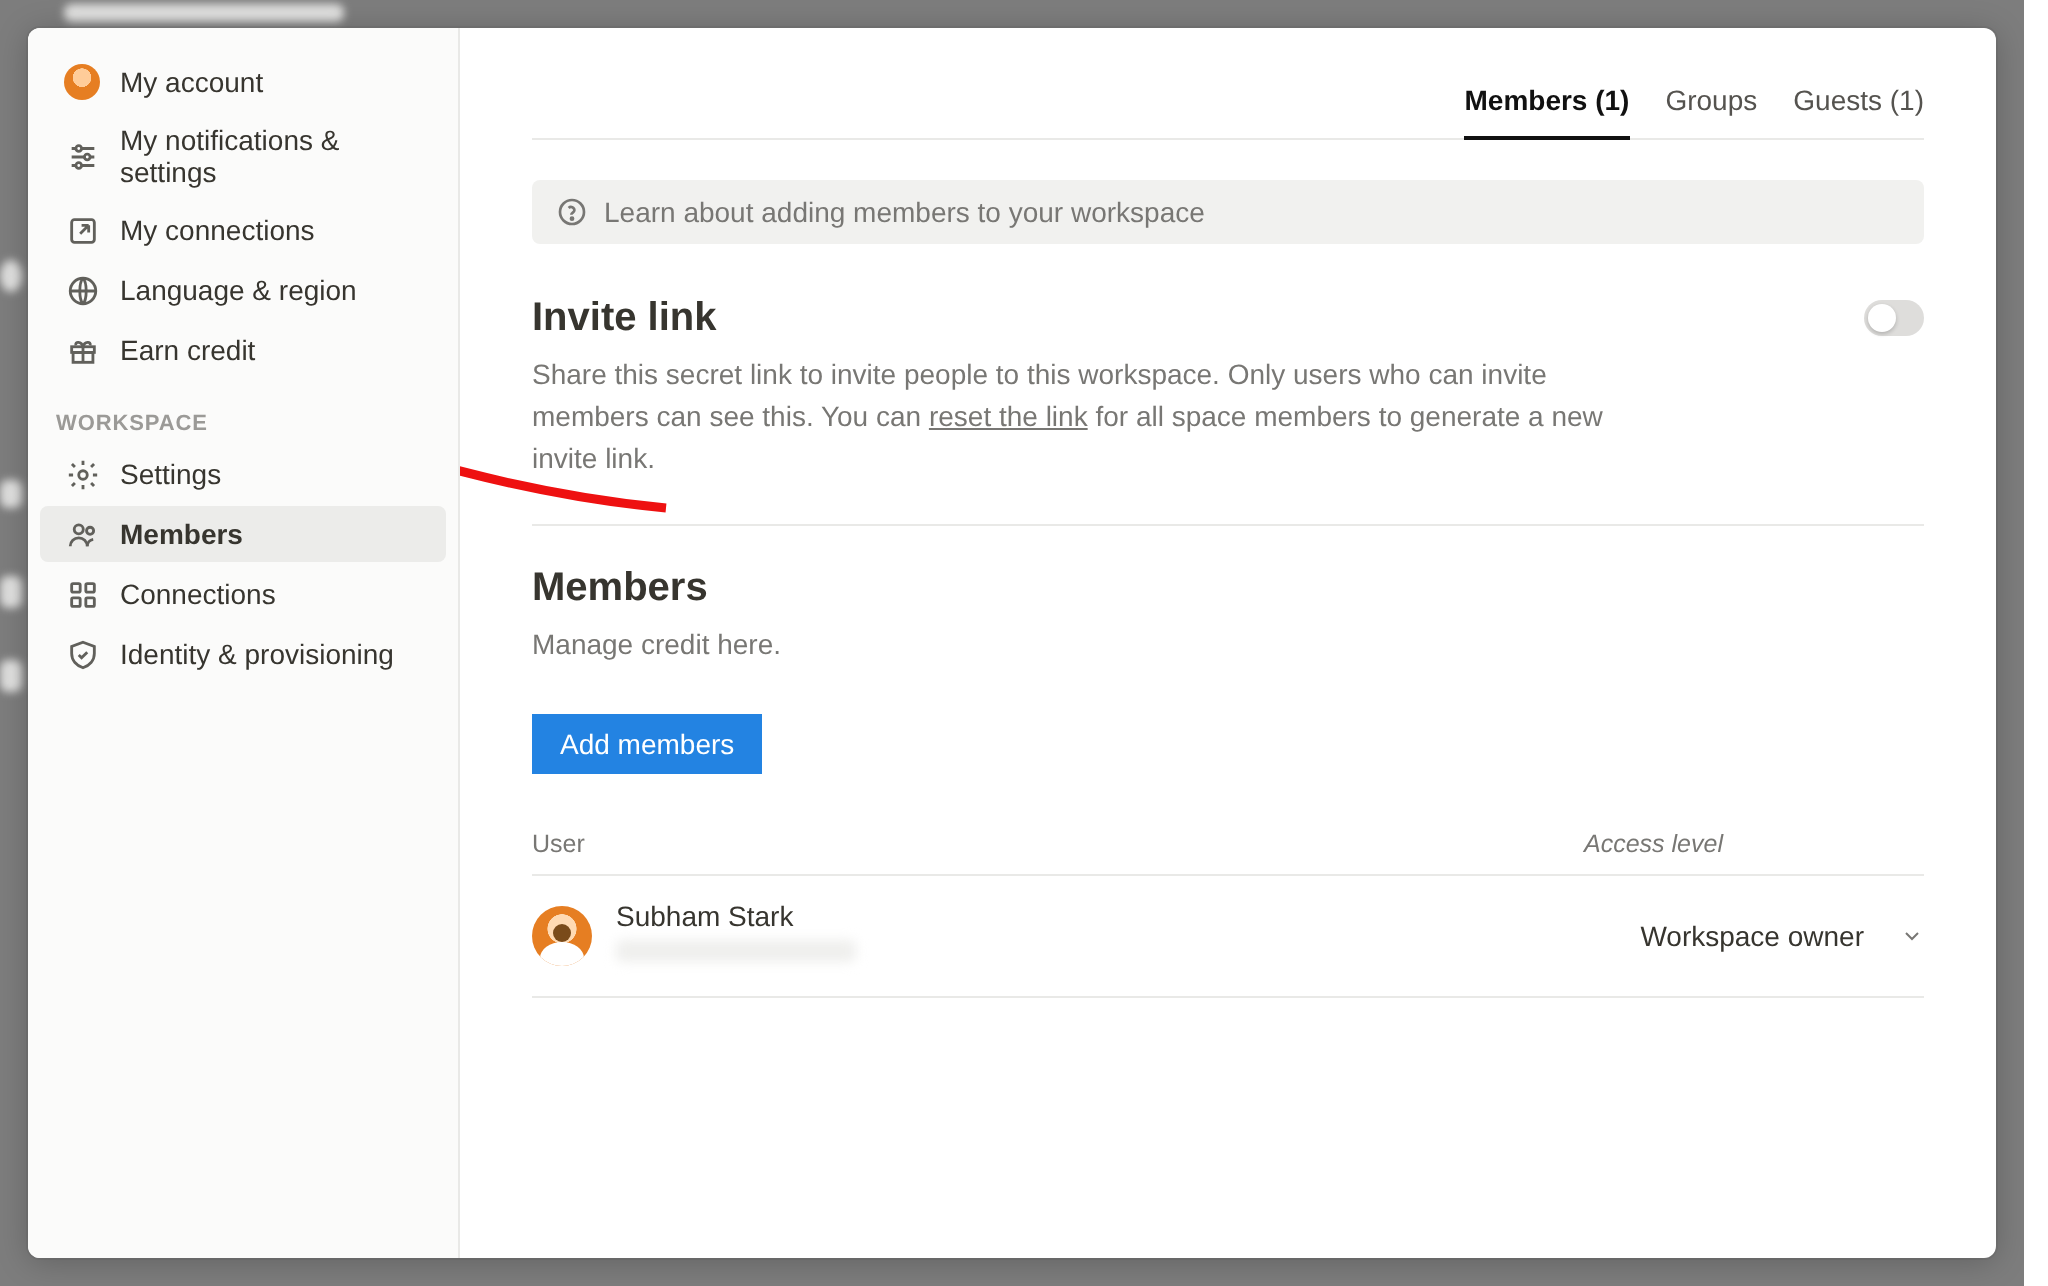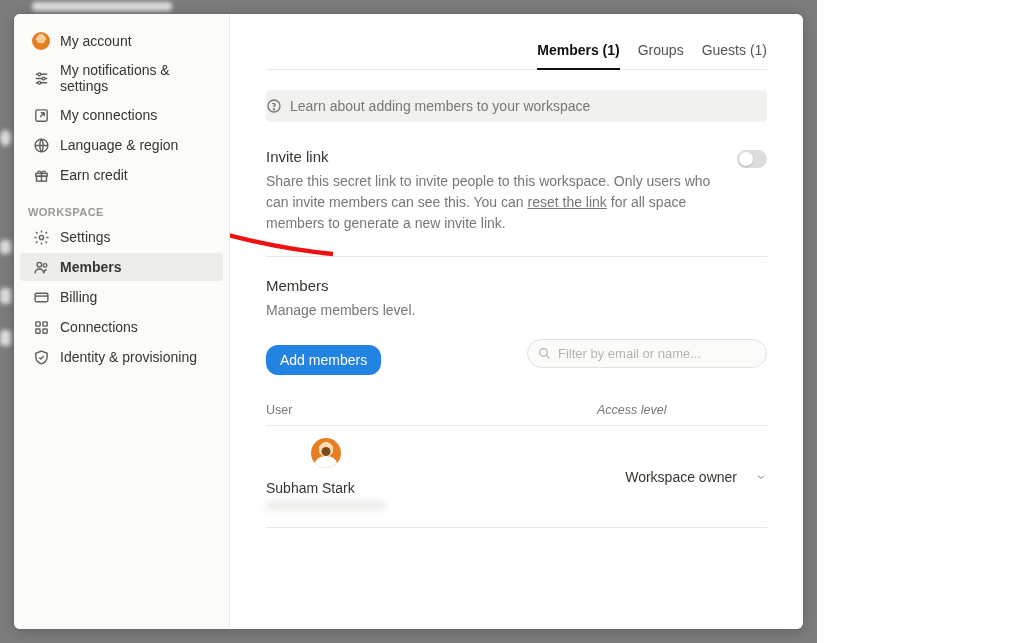--- a/index.html
+++ b/index.html
@@ -7,54 +7,54 @@
     --muted:#9b9a97;
     --muted2:#787774;
     --line:#e9e9e7;
     --panel-bg:#f7f7f5;
     --blue:#2383e2;
     --hover:#efefee;
     --outer:#7d7d7d;
   }
   *{box-sizing:border-box;}
   html,body{margin:0;padding:0;width:1024px;height:643px;font-family:-apple-system,BlinkMacSystemFont,"Segoe UI",Helvetica,Arial,sans-serif;color:var(--text);background:#fff;}
-  .stage{position:relative;width:817px;height:643px;background:var(--outer);}
+  .stage{position:relative;width:1012px;height:643px;background:var(--outer);}
   .modal{position:absolute;left:14px;top:14px;right:14px;bottom:14px;background:#fff;border-radius:6px;box-shadow:0 2px 16px rgba(0,0,0,.22), 0 0 0 1px rgba(15,15,15,.05);display:flex;overflow:hidden;}
   
   .sidebar{width:216px;flex:0 0 216px;border-right:1px solid var(--line);background:#fbfbfa;padding:12px 0 0 0;display:flex;flex-direction:column;overflow:auto;}
   .side-item{display:flex;align-items:center;gap:10px;padding:5px 12px;margin:1px 6px;border-radius:4px;cursor:pointer;font-size:14px;color:var(--text);}
   .side-item.active{background:#ececea;font-weight:600;}
   .side-item .ic{width:18px;height:18px;display:flex;align-items:center;justify-content:center;color:#61605b;flex:0 0 18px;}
   .side-item .ic svg{width:17px;height:17px;}
   .side-heading{padding:16px 14px 4px 14px;font-size:11px;letter-spacing:.04em;color:var(--muted);font-weight:600;}
   .avatar{width:18px;height:18px;border-radius:50%;background:radial-gradient(circle at 50% 38%, #ffcc99 0 32%, #e67e22 33% 100%);display:flex;align-items:center;justify-content:center;}
   
   .content{flex:1;padding:22px 36px 24px 36px;overflow:auto;position:relative;}
   .tabs{display:flex;gap:18px;border-bottom:1px solid var(--line);justify-content:flex-end;}
   .tab{padding:6px 0 10px 0;font-size:14px;color:#55534f;cursor:pointer;border-bottom:2px solid transparent;margin-bottom:-1px;}
   .tab.active{color:#111;font-weight:600;border-bottom-color:#111;}
-  .banner{margin-top:20px;background:#f1f1ef;border-radius:4px;padding:8px 0;display:flex;align-items:center;gap:8px;color:var(--muted2);font-size:14px;}
+  .banner{margin-top:20px;background:#f1f1ef;border-radius:4px;padding:8px 12px;display:flex;align-items:center;gap:8px;color:var(--muted2);font-size:14px;}
   .banner .ic{width:16px;height:16px;color:var(--muted2);}
   .section{margin-top:26px;}
-  .section h3{margin:0 0 6px 0;font-size:15px;font-weight:400;}
+  .section h3{margin:0 0 6px 0;font-size:20px;font-weight:700;}
   .section .sub{font-size:14px;color:var(--muted2);line-height:1.5;}
   .section .sub a{color:var(--muted2);text-decoration:underline;cursor:pointer;}
   .row{display:flex;align-items:flex-start;justify-content:space-between;gap:20px;}
   .toggle{position:relative;width:30px;height:18px;border-radius:18px;background:#dedddb;flex:0 0 30px;cursor:pointer;margin-top:2px;}
   .toggle::after{content:"";position:absolute;width:14px;height:14px;border-radius:50%;background:#fff;left:2px;top:2px;box-shadow:0 1px 2px rgba(0,0,0,.2);}
   hr.thin{border:none;border-top:1px solid var(--line);margin:22px 0 0 0;}
-  .btn-primary{margin-top:14px;display:inline-flex;align-items:center;padding:7px 14px;background:var(--blue);color:#fff;border:none;border-radius:12px;font-size:14px;font-weight:500;cursor:pointer;}
+  .btn-primary{margin-top:14px;display:inline-flex;align-items:center;padding:7px 14px;background:var(--blue);color:#fff;border:none;border-radius:0;font-size:14px;font-weight:500;cursor:pointer;}
   .search-wrap{position:relative;width:240px;}
   .search{width:100%;padding:6px 10px 6px 30px;border:1px solid #e3e2e0;border-radius:20px;background:#fbfbfa;font-size:13px;color:var(--text);}
   .search::placeholder{color:#b5b4b1;}
   .search-ic{position:absolute;left:10px;top:50%;transform:translateY(-50%);color:#b5b4b1;width:14px;height:14px;}
   .members-bar{display:flex;align-items:center;justify-content:space-between;margin-top:10px;}
   .th-row{display:flex;justify-content:space-between;padding:12px 0 8px 0;border-bottom:1px solid var(--line);color:var(--muted2);font-size:12.5px;margin-top:16px;align-items:center;}
   .user-row{display:flex;align-items:center;justify-content:space-between;padding:12px 0;border-bottom:1px solid var(--line);}
-  .user-left{display:flex;align-items:center;gap:12px;flex-direction:column;}
+  .user-left{display:flex;align-items:center;gap:12px;}
   .user-avatar{width:30px;height:30px;border-radius:50%;background:radial-gradient(circle at 50% 38%, #ffdab3 0 30%, #e67e22 31% 100%);position:relative;overflow:hidden;}
   .user-avatar::after{content:"";position:absolute;left:50%;top:29%;width:9px;height:9px;border-radius:50%;background:#7a4b1a;transform:translateX(-50%);}
   .user-avatar::before{content:"";position:absolute;left:50%;bottom:-4px;width:22px;height:16px;border-radius:50% 50% 0 0;background:#fff;transform:translateX(-50%);}
   .user-name{font-size:14px;}
   .user-email{font-size:12px;color:transparent;filter:blur(3px);text-shadow:0 0 6px #cfcfcd;user-select:none;background:#efefed;border-radius:3px;display:inline-block;width:120px;height:11px;margin-top:4px;}
   .access{display:flex;align-items:center;gap:18px;font-size:14px;cursor:pointer;color:var(--text);}
   .access svg{width:12px;height:12px;color:var(--muted2);}
   
   .arrow-svg{position:absolute;pointer-events:none;}
   
@@ -137,29 +137,20 @@
       <div class="side-item active">
         <span class="ic">
           <svg viewBox="0 0 24 24" fill="none" stroke="currentColor" stroke-width="2">
               <circle cx="9" cy="8" r="3.2"></circle>
               <path d="M3 20c0-3.3 2.7-6 6-6s6 2.7 6 6"></path>
               <circle cx="17" cy="9" r="2.5"></circle>
               <path d="M15 20c0-2.5 1.8-4.5 4.2-4.9"></path>
             </svg>
         </span>
         <span>Members</span>
-      </div>
-      <div class="side-item">
-        <span class="ic">
-          <svg viewBox="0 0 24 24" fill="none" stroke="currentColor" stroke-width="2">
-              <rect x="3" y="6" width="18" height="12" rx="2"></rect>
-              <line x1="3" y1="10" x2="21" y2="10"></line>
-            </svg>
-        </span>
-        <span>Billing</span>
       </div>
       <div class="side-item">
         <span class="ic">
           <svg viewBox="0 0 24 24" fill="none" stroke="currentColor" stroke-width="2">
               <rect x="4" y="4" width="6" height="6" rx="1"></rect>
               <rect x="14" y="4" width="6" height="6" rx="1"></rect>
               <rect x="4" y="14" width="6" height="6" rx="1"></rect>
               <rect x="14" y="14" width="6" height="6" rx="1"></rect>
             </svg>
         </span>
@@ -204,33 +195,24 @@
             </div>
           </div>
           <div class="toggle"></div>
         </div>
       </div>
 
       <hr class="thin">
 
       <div class="section" style="margin-top:20px;">
         <h3>Members</h3>
-        <div class="sub">Manage members level.</div>
+        <div class="sub">Manage credit here.</div>
 
         <div class="members-bar">
           <button class="btn-primary">Add members</button>
-          <div class="search-wrap">
-            <span class="search-ic">
-              <svg viewBox="0 0 24 24" fill="none" stroke="currentColor" stroke-width="2.2">
-                  <circle cx="11" cy="11" r="6.5"></circle>
-                  <line x1="21" y1="21" x2="16" y2="16"></line>
-                </svg>
-            </span>
-            <input class="search" type="text" placeholder="Filter by email or name..." style="">
-          </div>
         </div>
 
         <div class="th-row">
           <span>User</span>
           <span style="width:170px;font-style:italic;">Access level</span>
         </div>
 
         <div class="user-row">
           <div class="user-left">
             <div class="user-avatar"></div>

